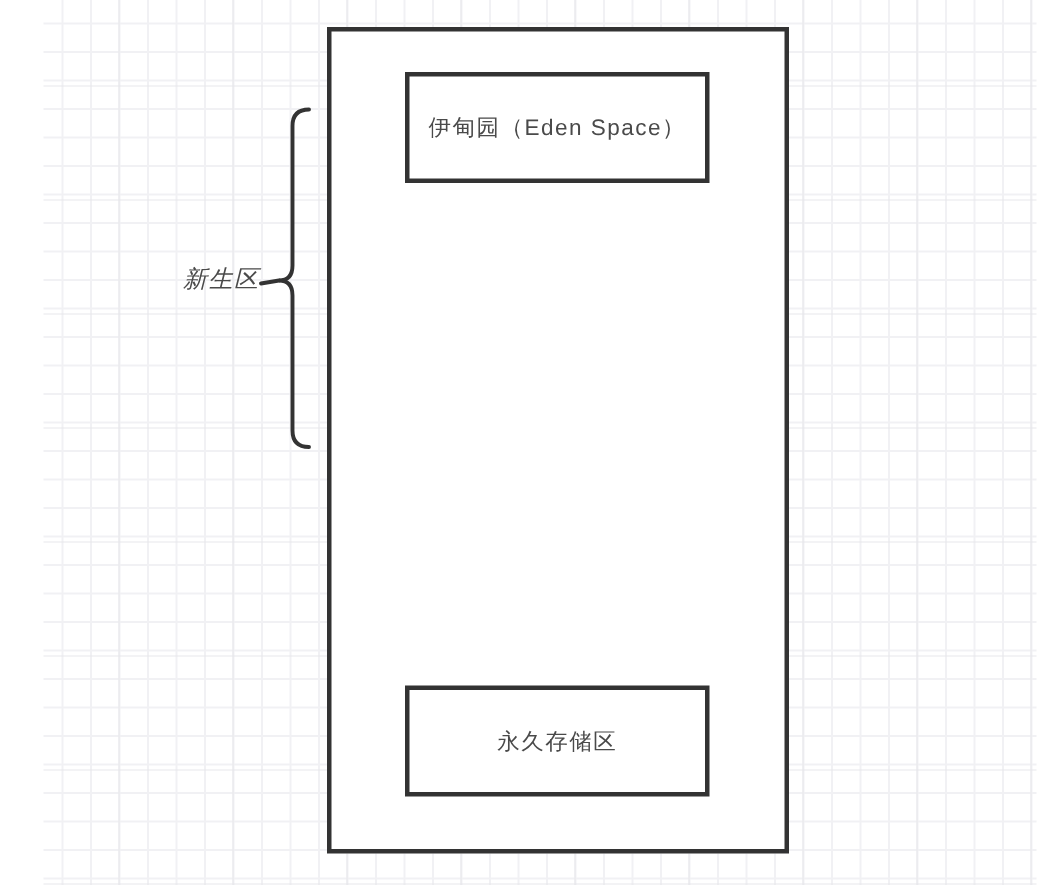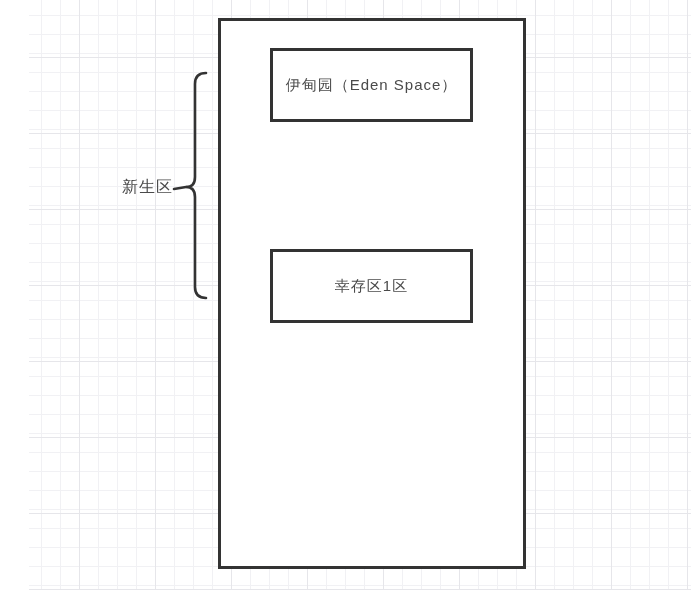--- a/index.html
+++ b/index.html
@@ -69,33 +69,34 @@
     left: 74px;
     top: 177px;
     width: 70px;
     height: 20px;
     line-height: 20px;
     text-align: right;
     color: #4a4a4a;
     font-size: 16px;
     letter-spacing: 1px;
     white-space: nowrap;
+    font-style: italic;
   }
 </style>
 </head>
 <body>
 
 <div class="canvas">
 
   <div class="heap-container">
     <div class="mem-box box-0">
       <span>伊甸园（Eden Space）</span>
     </div>
-    <div class="mem-box box-2">
-      <span>幸存区1区</span>
+    <div class="mem-box box-4">
+      <span>永久存储区</span>
     </div>
   </div>
 
   <svg class="brace-svg" viewBox="0 0 45 240" xmlns="http://www.w3.org/2000/svg">
     <path d="M 37 7 Q 26 7 26 18 L 26 111 Q 26 121 17 121 Q 26 121 26 131 L 26 221 Q 26 232 37 232" fill="none" stroke="#333333" stroke-width="2.6" stroke-linecap="round"></path>
     <path d="M 17 121 L 5 123" fill="none" stroke="#333333" stroke-width="2.6" stroke-linecap="round"></path>
   </svg>
 
   <div class="group-label">新生区</div>
 

